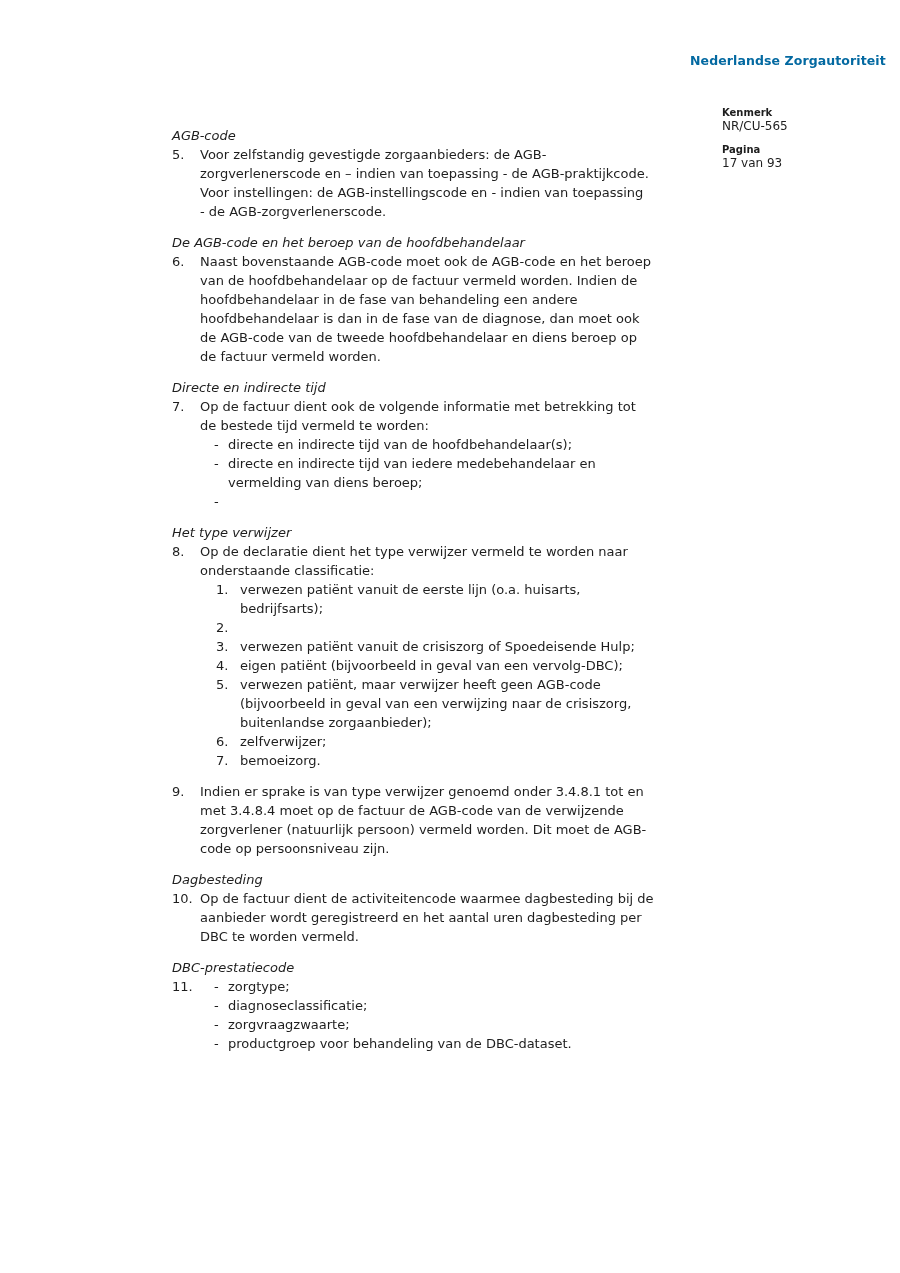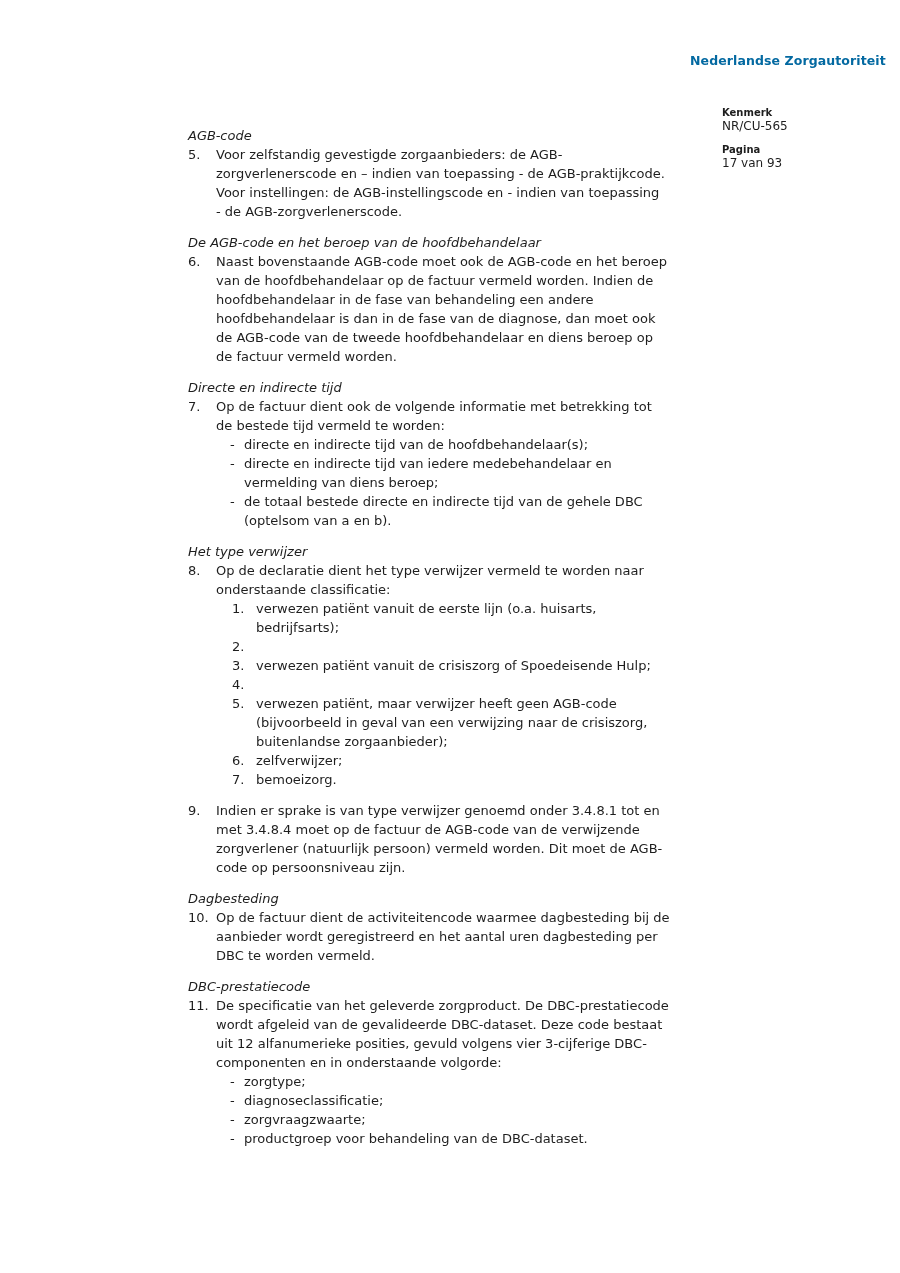--- a/index.html
+++ b/index.html
@@ -25,21 +25,21 @@
     letter-spacing: 0.1px;
   }
   .meta { position: absolute; left: 722px; top: 106px; }
   .meta-group { margin-bottom: 9px; }
   .meta-label { font-weight: bold; font-size: 10px; line-height: 13px; }
   .meta-value { font-size: 12px; line-height: 15px; }
 
   
   .main {
     position: absolute;
-    left: 188px;
+    left: 172px;
     top: 126px;
     width: 512px;
     font-size: 13px;
     line-height: 19px;
   }
   .sec { margin-bottom: 12px; }
   .hd {
     font-style: italic;
     font-weight: normal;
     font-size: 13px;
@@ -115,22 +115,20 @@
             <span class="smk">-</span>
             <div class="lines">directe en indirecte tijd van de hoofdbehandelaar(s);</div>
           </div>
           <div class="sub">
             <span class="smk">-</span>
             <div class="lines">directe en indirecte tijd van iedere medebehandelaar en
 vermelding van diens beroep;</div>
           </div>
           <div class="sub">
             <span class="smk">-</span>
-            <div class="lines">de totaal bestede directe en indirecte tijd van de gehele DBC
-(optelsom van a en b).</div>
           </div>
         </div>
       </div>
     </section>
 
     <section class="sec">
       <h3 class="hd">Het type verwijzer</h3>
       <div class="blk">
         <span class="mk">8.</span>
         <div class="tx">
@@ -143,20 +141,21 @@
           </div>
           <div class="sub num">
             <span class="smk">2.</span>
           </div>
           <div class="sub num">
             <span class="smk">3.</span>
             <div class="lines">verwezen patiënt vanuit de crisiszorg of Spoedeisende Hulp;</div>
           </div>
           <div class="sub num">
             <span class="smk">4.</span>
+            <div class="lines">eigen patiënt (bijvoorbeeld in geval van een vervolg-DBC);</div>
           </div>
           <div class="sub num">
             <span class="smk">5.</span>
             <div class="lines">verwezen patiënt, maar verwijzer heeft geen AGB-code
 (bijvoorbeeld in geval van een verwijzing naar de crisiszorg,
 buitenlandse zorgaanbieder);</div>
           </div>
           <div class="sub num">
             <span class="smk">6.</span>
             <div class="lines">zelfverwijzer;</div>
@@ -191,24 +190,20 @@
 DBC te worden vermeld.</div>
         </div>
       </div>
     </section>
 
     <section class="sec">
       <h3 class="hd">DBC-prestatiecode</h3>
       <div class="blk">
         <span class="mk">11.</span>
         <div class="tx">
-          <div class="lines">De specificatie van het geleverde zorgproduct. De DBC-prestatiecode
-wordt afgeleid van de gevalideerde DBC-dataset. Deze code bestaat
-uit 12 alfanumerieke posities, gevuld volgens vier 3-cijferige DBC-
-componenten en in onderstaande volgorde:</div>
           <div class="sub">
             <span class="smk">-</span>
             <div class="lines">zorgtype;</div>
           </div>
           <div class="sub">
             <span class="smk">-</span>
             <div class="lines">diagnoseclassificatie;</div>
           </div>
           <div class="sub">
             <span class="smk">-</span>

